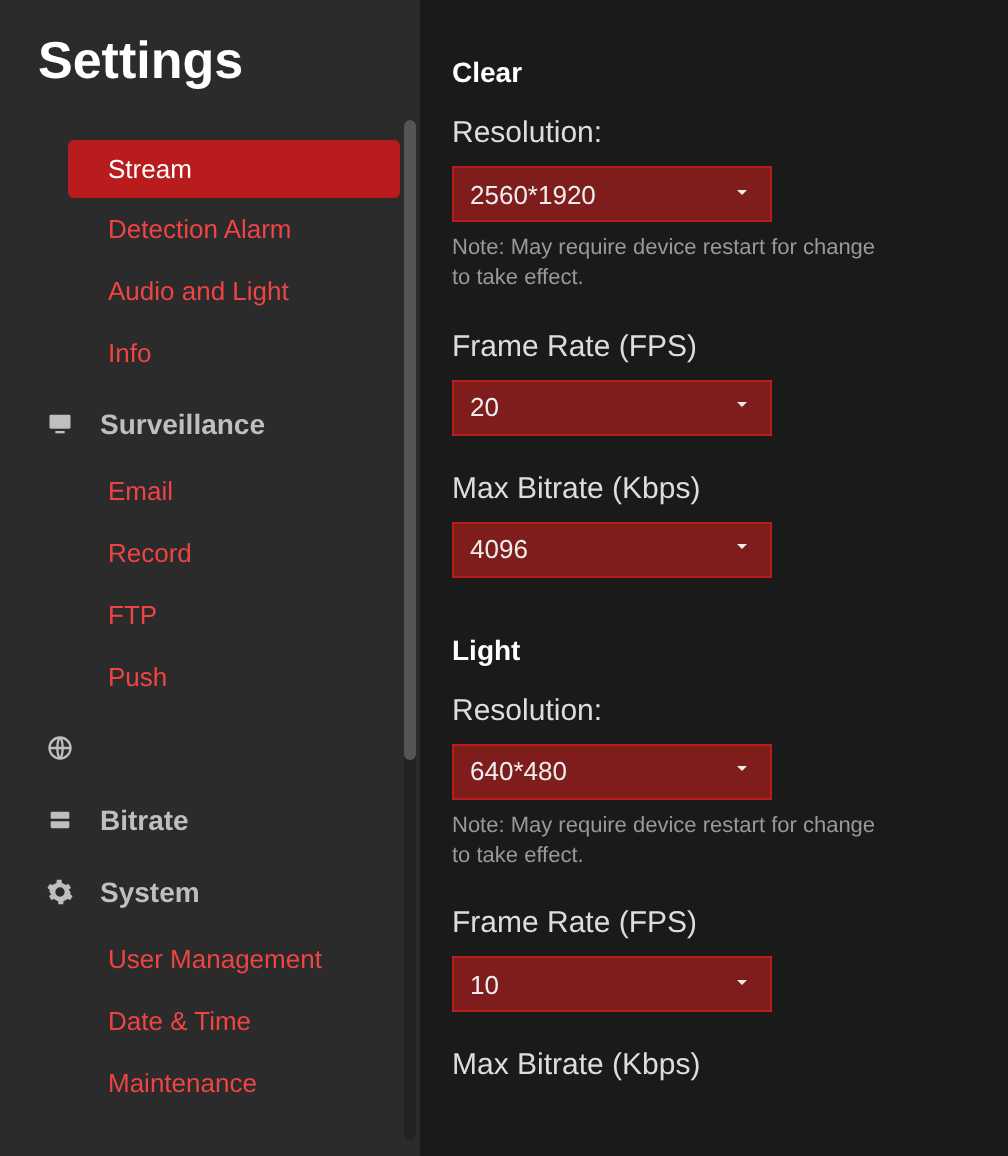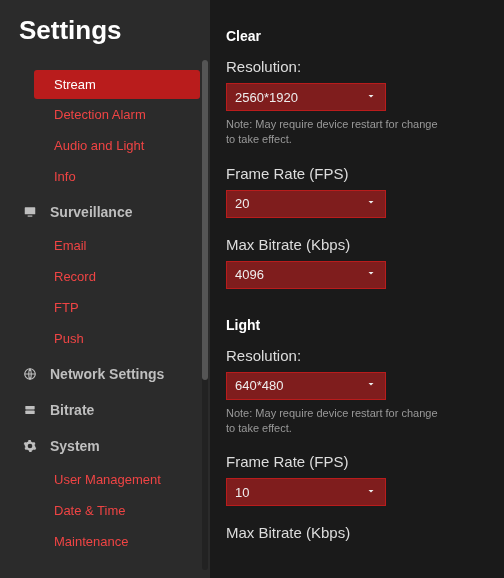--- a/index.html
+++ b/index.html
@@ -167,21 +167,20 @@
   </div>
 
   <div class="side-group">
     <div class="side-group-header">
       <span class="icon">
         <svg width="14" height="14" viewBox="0 0 24 24" fill="none" stroke="#bfbfbf" stroke-width="2">
             <circle cx="12" cy="12" r="9"></circle>
             <path d="M3 12h18M12 3c3 3 3 15 0 18M12 3c-3 3-3 15 0 18"></path>
           </svg>
       </span>
-      <span>Network Settings</span>
     </div>
   </div>
 
   <div class="side-group">
     <div class="side-group-header">
       <span class="icon">
         <svg width="14" height="14" viewBox="0 0 24 24" fill="#bfbfbf">
             <rect x="4" y="5" width="16" height="6" rx="1"></rect>
             <rect x="4" y="13" width="16" height="6" rx="1"></rect>
           </svg>

